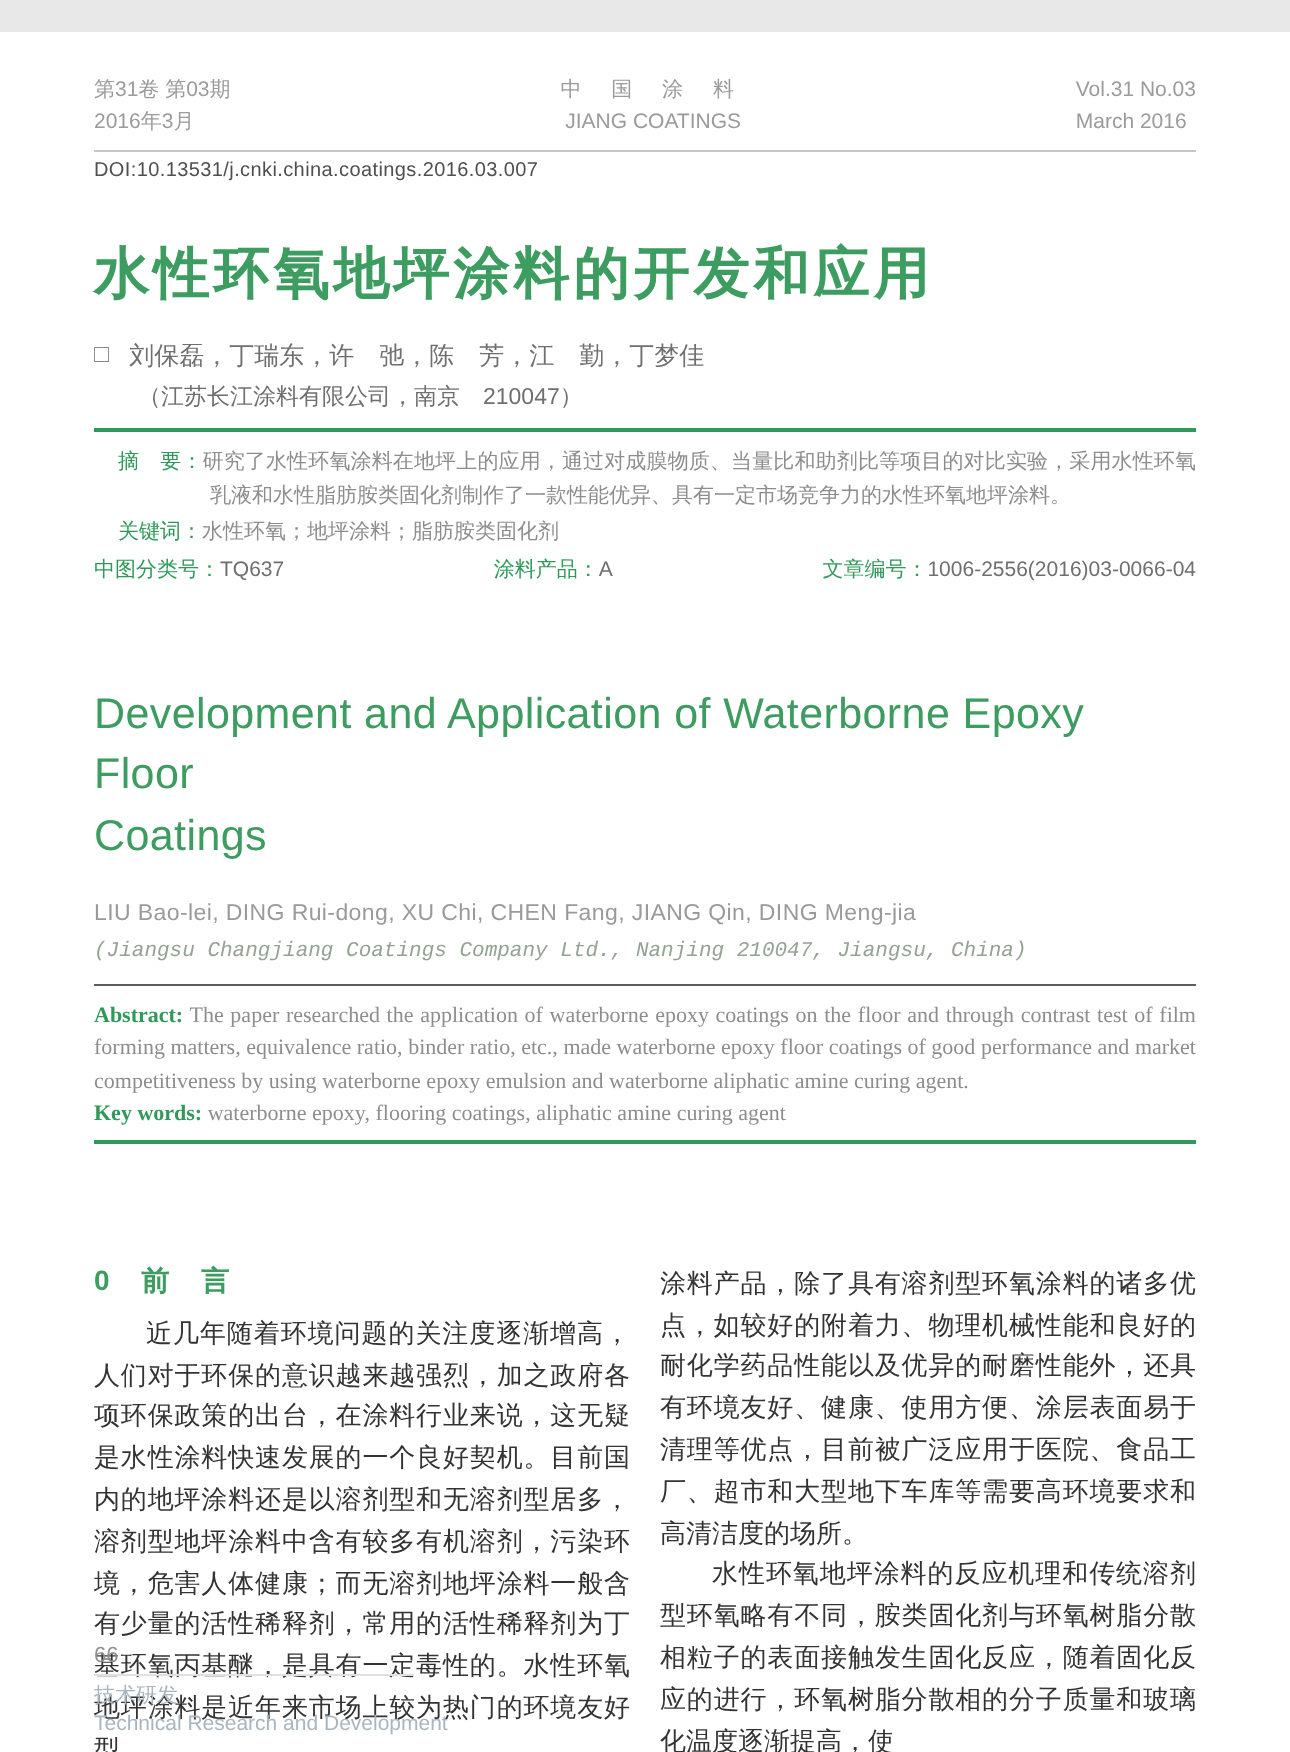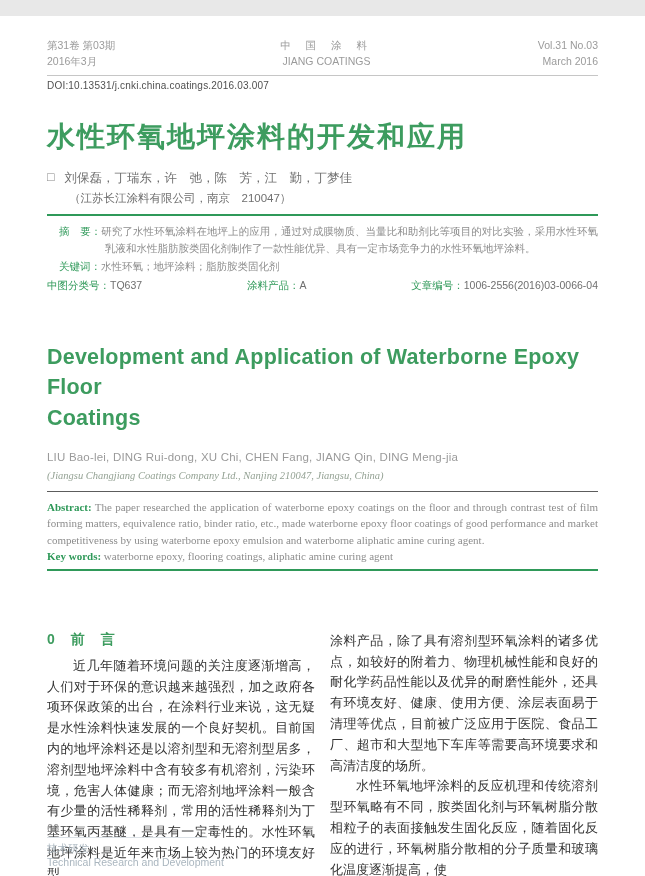--- a/index.html
+++ b/index.html
@@ -6,21 +6,21 @@
   .page{
     width:645px;height:876px;margin:16px auto;background:#ffffff;
     font-family:"Liberation Sans","DejaVu Sans",sans-serif;
     color:#3a3a3a;position:relative;box-sizing:border-box;
     padding:22px 47px 0 47px;overflow:hidden;
   }
   
   .jrow{display:flex;justify-content:space-between;align-items:flex-start;
         color:#9b9b9b;font-size:10.5px;line-height:1.5;}
   .jcol.center{text-align:center;}
-  .jcol.right{text-align:right;}
+  .jcol.right{text-align:left;}
   .jname-cn{letter-spacing:6px;}
   .header-rule{border:none;border-top:1px solid #c6c6c6;margin:5px 0 4px 0;}
   .doi{font-size:10px;color:#4f4f4f;letter-spacing:0.2px;}
   
   .cn-title{color:#3d9c5f;font-size:28px;font-weight:bold;letter-spacing:2px;
             margin:28px 0 0 0;line-height:1.25;}
   .authors-cn{margin-top:16px;font-size:12.5px;color:#6f6f6f;display:flex;gap:10px;}
   .author-marker{color:#8a8a8a;}
   .affil-cn{margin-top:4px;font-size:11.5px;color:#6f6f6f;padding-left:22px;}
   .green-rule{height:2px;background:#2f9959;margin-top:8px;}
@@ -28,25 +28,25 @@
   
   .abstract-cn{margin-top:7px;font-size:10.5px;color:#8d8d8d;line-height:1.62;
                padding-left:12px;}
   .abstract-cn .hang{padding-left:46px;text-indent:-46px;margin:0;text-align:justify;}
   .abstract-cn .kw{margin:1px 0 0 0;}
   .label-green{color:#2f9959;}
   .class-row{display:flex;justify-content:space-between;margin-top:2px;padding-left:0;
              margin-left:-12px;}
   .class-row .val{color:#6f6f6f;}
   
-  .en-title{color:#3d9c5f;font-size:21.5px;font-weight:bold;line-height:1.42;
+  .en-title{color:#3d9c5f;font-size:21.5px;font-weight:normal;line-height:1.42;
             margin-top:48px;letter-spacing:0.2px;}
   .authors-en{margin-top:11px;font-size:11.5px;color:#9a9a9a;letter-spacing:0.2px;}
   .affil-en{margin-top:7px;font-size:10.5px;color:#94a294;font-style:italic;
-            font-family:Liberation Serif, serif;}
+            font-family:Liberation Mono, monospace;}
   .dark-rule{border:none;border-top:1px solid #5c5c5c;margin:10px 0 0 0;}
   .abstract-en{margin-top:7px;font-family:Liberation Serif, serif;
                font-size:11px;color:#8d8d8d;line-height:1.5;text-align:justify;}
   .abstract-en p{margin:0;}
   .abstract-en .blabel{font-weight:bold;color:#2f9959;}
   
   .columns{display:flex;gap:15px;margin-top:60px;}
   .col{flex:1;min-width:0;}
   .sec-head{color:#3d9c5f;font-size:14px;font-weight:bold;margin:0 0 7px 0;
             letter-spacing:1px;}

